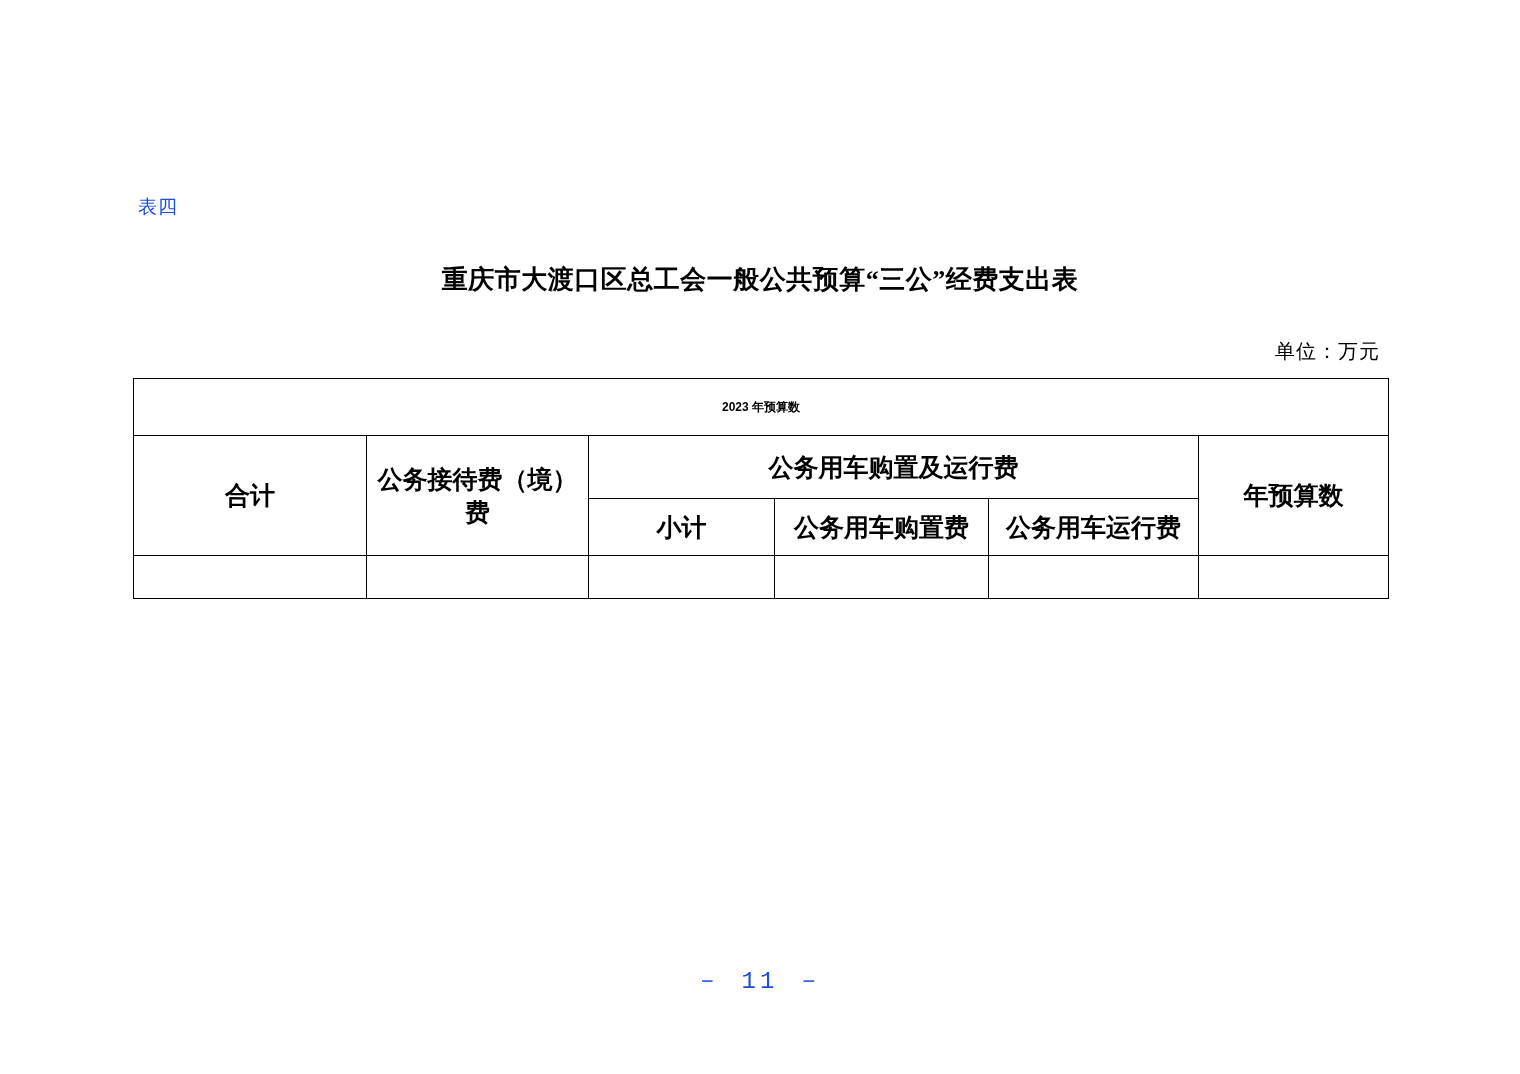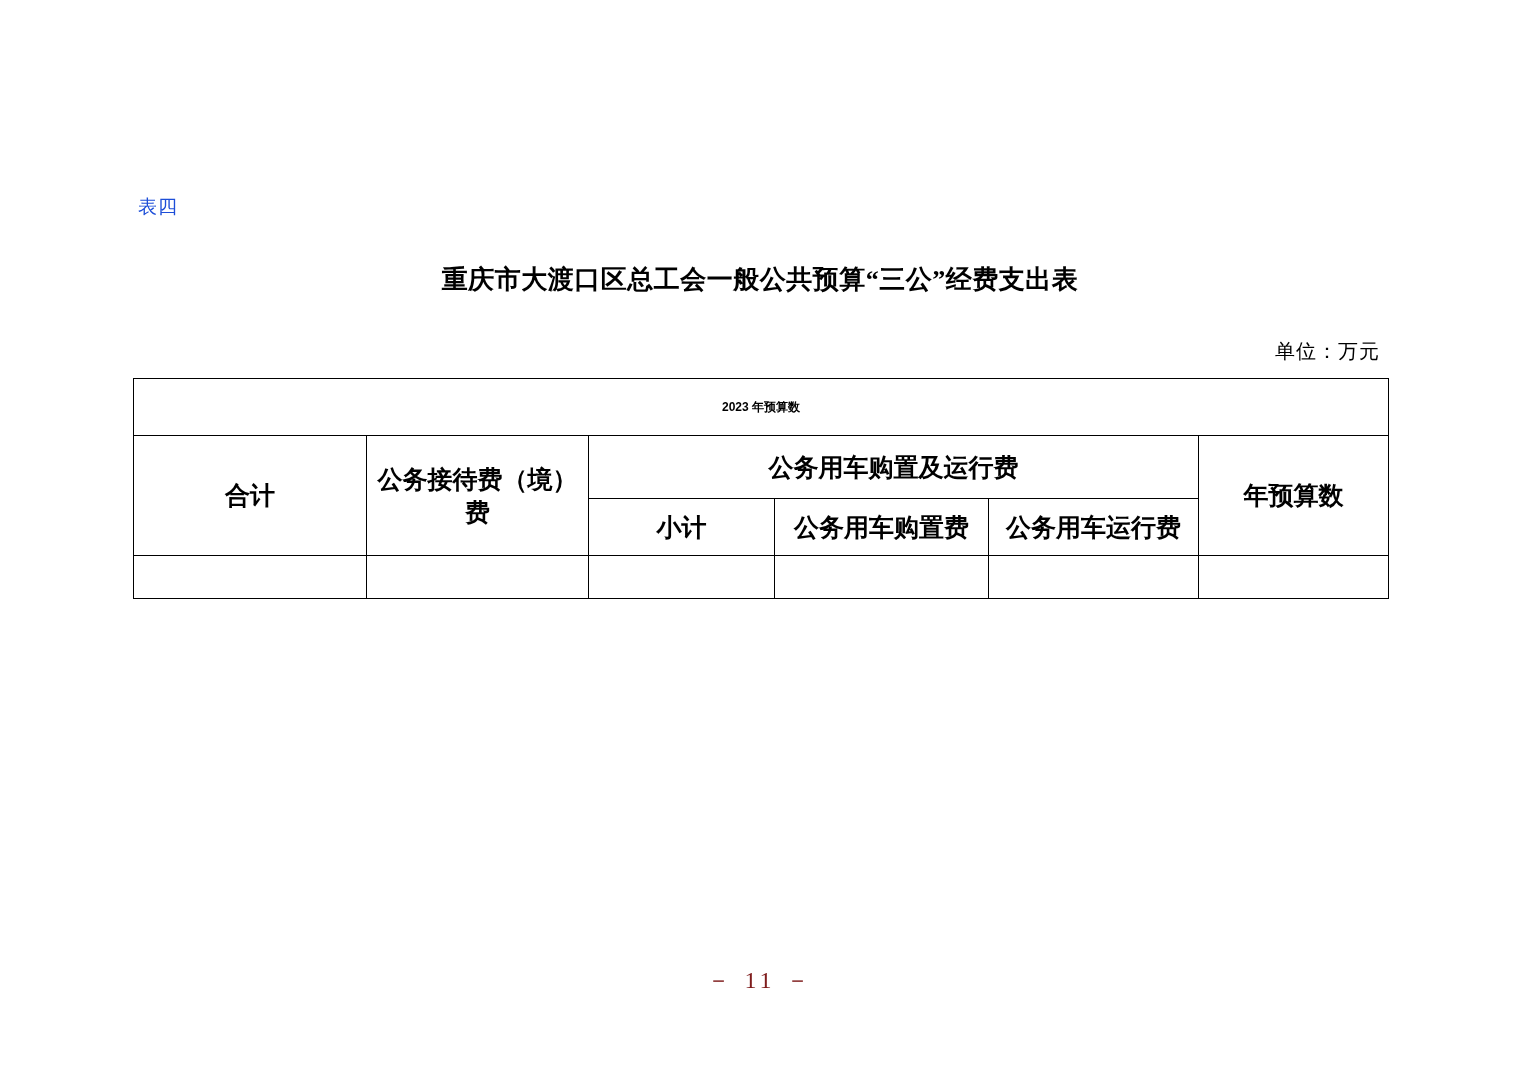--- a/index.html
+++ b/index.html
@@ -83,24 +83,24 @@
   }
   .tall {
     height: 118px;
   }
   .page-number {
     position: absolute;
     left: 0;
     right: 0;
     top: 964px;
     text-align: center;
-    font-family: Liberation Serif, serif;
+    font-family: Liberation Mono, monospace;
     font-size: 24px;
     letter-spacing: 4px;
-    color: #7f1d1d;
+    color: #1d4ed8;
   }
 </style>
 </head>
 <body>
 
 <div class="page">
 
   <div class="table-label">表四</div>
 
   <div class="doc-title">重庆市大渡口区总工会一般公共预算“三公”经费支出表</div>

